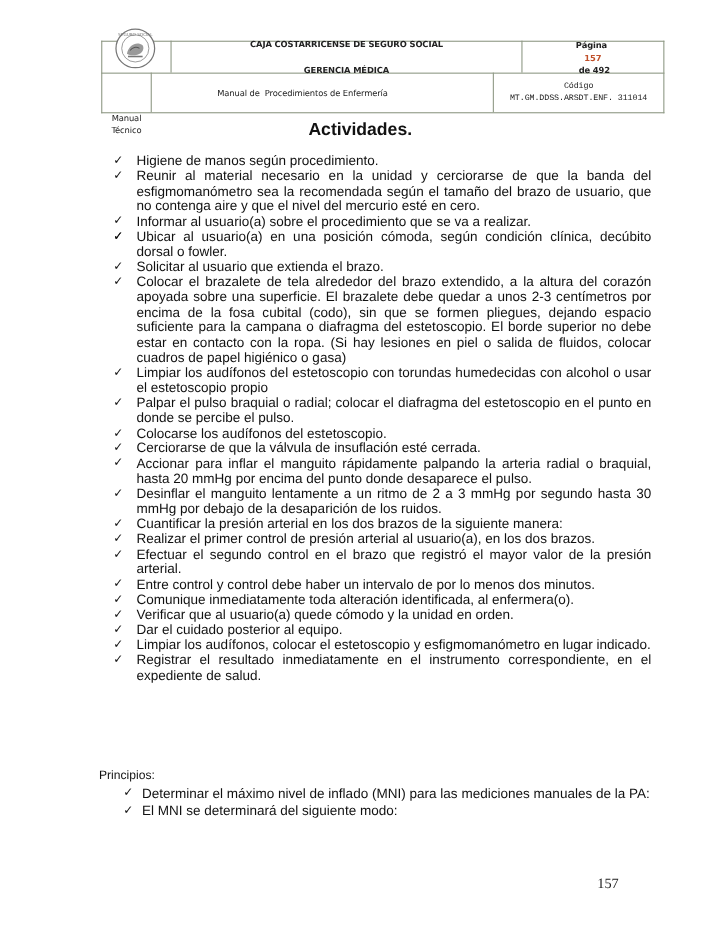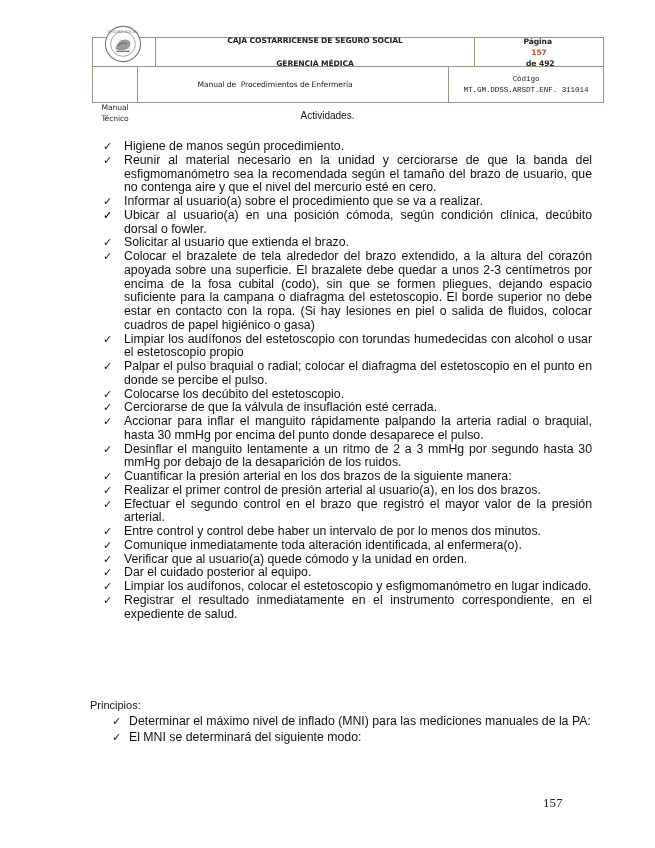--- a/index.html
+++ b/index.html
@@ -6,21 +6,21 @@
   body { width: 655px; height: 848px; position: relative; overflow: hidden; font-family: "Liberation Sans", sans-serif; color: #111; }
 
   .hdr { position: absolute; left: 92px; top: 37px; width: 512px; height: 65px; }
   .hdr .line { position: absolute; background: #8f9a86; }
   .hdr .cell { position: absolute; display: flex; flex-direction: column; align-items: center; justify-content: center; text-align: center; font-family: "DejaVu Sans", sans-serif; font-size: 7.6px; color: #222; line-height: 11px; letter-spacing: -0.1px; }
   .hdr .cell.bold { font-weight: bold; }
   .hdr .num { color: #c0502a; }
 
   .logo { position: absolute; left: 12px; top: -12px; width: 38px; height: 38px; }
 
-  .title { position: absolute; left: 0; width: 655px; top: 110px; text-align: center; font-weight: normal; font-size: 10px; }
+  .title { position: absolute; left: 0; width: 655px; top: 110px; text-align: center; font-weight: bold; font-size: 16px; }
 
   ul.list { list-style: none; margin: 0; padding: 0; position: absolute; }
   ul.list li { position: relative; font-size: 12.3px; line-height: 13.75px; text-align: justify; }
   ul.list li .chk { position: absolute; top: 0; font-size: 11px; }
   #acts { left: 124px; top: 140px; width: 468px; }
   #acts li .chk { left: -21px; }
 
   .principios-label { position: absolute; left: 90px; top: 699px; font-size: 11px; }
   #princ { left: 129px; top: 715px; width: 462px; }
   #princ li { margin-bottom: 2px; }
@@ -83,23 +83,23 @@
 <ul class="list" id="acts">
     <li><span class="chk">✓</span><span>Higiene de manos según procedimiento.</span></li>
     <li><span class="chk">✓</span><span>Reunir al material necesario en la unidad y cerciorarse de que la banda del esfigmomanómetro sea la recomendada según el tamaño del brazo de usuario, que no contenga aire y que el nivel del mercurio esté en cero.</span></li>
     <li><span class="chk">✓</span><span>Informar  al usuario(a) sobre el procedimiento que se va a realizar.</span></li>
     <li><span class="chk">✓</span></li>
     <li><span class="chk">✓</span><span>Ubicar al usuario(a) en  una posición  cómoda, según condición clínica, decúbito dorsal  o fowler.</span></li>
     <li><span class="chk">✓</span><span>Solicitar al usuario que extienda el brazo.</span></li>
     <li><span class="chk">✓</span><span>Colocar el brazalete de tela alrededor del brazo extendido, a la altura del corazón apoyada sobre una superficie. El brazalete debe quedar a unos 2-3 centímetros por encima de la fosa cubital (codo), sin que se formen pliegues, dejando espacio suficiente para la campana o diafragma del estetoscopio. El borde superior no debe estar en contacto con la ropa. (Si hay lesiones en piel o salida de fluidos, colocar cuadros de papel higiénico o gasa)</span></li>
     <li><span class="chk">✓</span><span>Limpiar los audífonos del estetoscopio con torundas humedecidas con alcohol o usar el estetoscopio propio</span></li>
     <li><span class="chk">✓</span><span>Palpar el pulso braquial o radial; colocar el diafragma del estetoscopio en el punto en donde  se percibe el pulso.</span></li>
-    <li><span class="chk">✓</span><span>Colocarse los decúbito del estetoscopio.</span></li>
+    <li><span class="chk">✓</span><span>Colocarse los audífonos del estetoscopio.</span></li>
     <li><span class="chk">✓</span><span>Cerciorarse de que la válvula de insuflación esté cerrada.</span></li>
-    <li><span class="chk">✓</span><span>Accionar para inflar el manguito rápidamente palpando la arteria radial o braquial, hasta 30 mmHg por encima del punto donde desaparece el pulso.</span></li>
+    <li><span class="chk">✓</span><span>Accionar para inflar el manguito rápidamente palpando la arteria radial o braquial, hasta 20 mmHg por encima del punto donde desaparece el pulso.</span></li>
     <li><span class="chk">✓</span><span>Desinflar el manguito lentamente a un ritmo de 2 a 3 mmHg por segundo hasta 30 mmHg por debajo de la desaparición de los ruidos.</span></li>
     <li><span class="chk">✓</span><span>Cuantificar la presión arterial en los dos brazos de la siguiente manera:</span></li>
     <li><span class="chk">✓</span><span>Realizar el primer control de presión arterial al usuario(a), en los dos brazos.</span></li>
     <li><span class="chk">✓</span><span>Efectuar el segundo control  en el brazo que registró el mayor valor de la presión arterial.</span></li>
     <li><span class="chk">✓</span><span>Entre control y control debe haber un intervalo  de por lo menos dos minutos.</span></li>
     <li><span class="chk">✓</span><span>Comunique inmediatamente toda alteración identificada, al enfermera(o).</span></li>
     <li><span class="chk">✓</span><span>Verificar que al usuario(a) quede cómodo y la unidad en orden.</span></li>
     <li><span class="chk">✓</span><span>Dar el cuidado posterior al equipo.</span></li>
     <li><span class="chk">✓</span><span>Limpiar los audífonos, colocar el estetoscopio y esfigmomanómetro en lugar indicado.</span></li>
     <li><span class="chk">✓</span><span>Registrar el resultado inmediatamente en el instrumento correspondiente, en el expediente de salud.</span></li>

